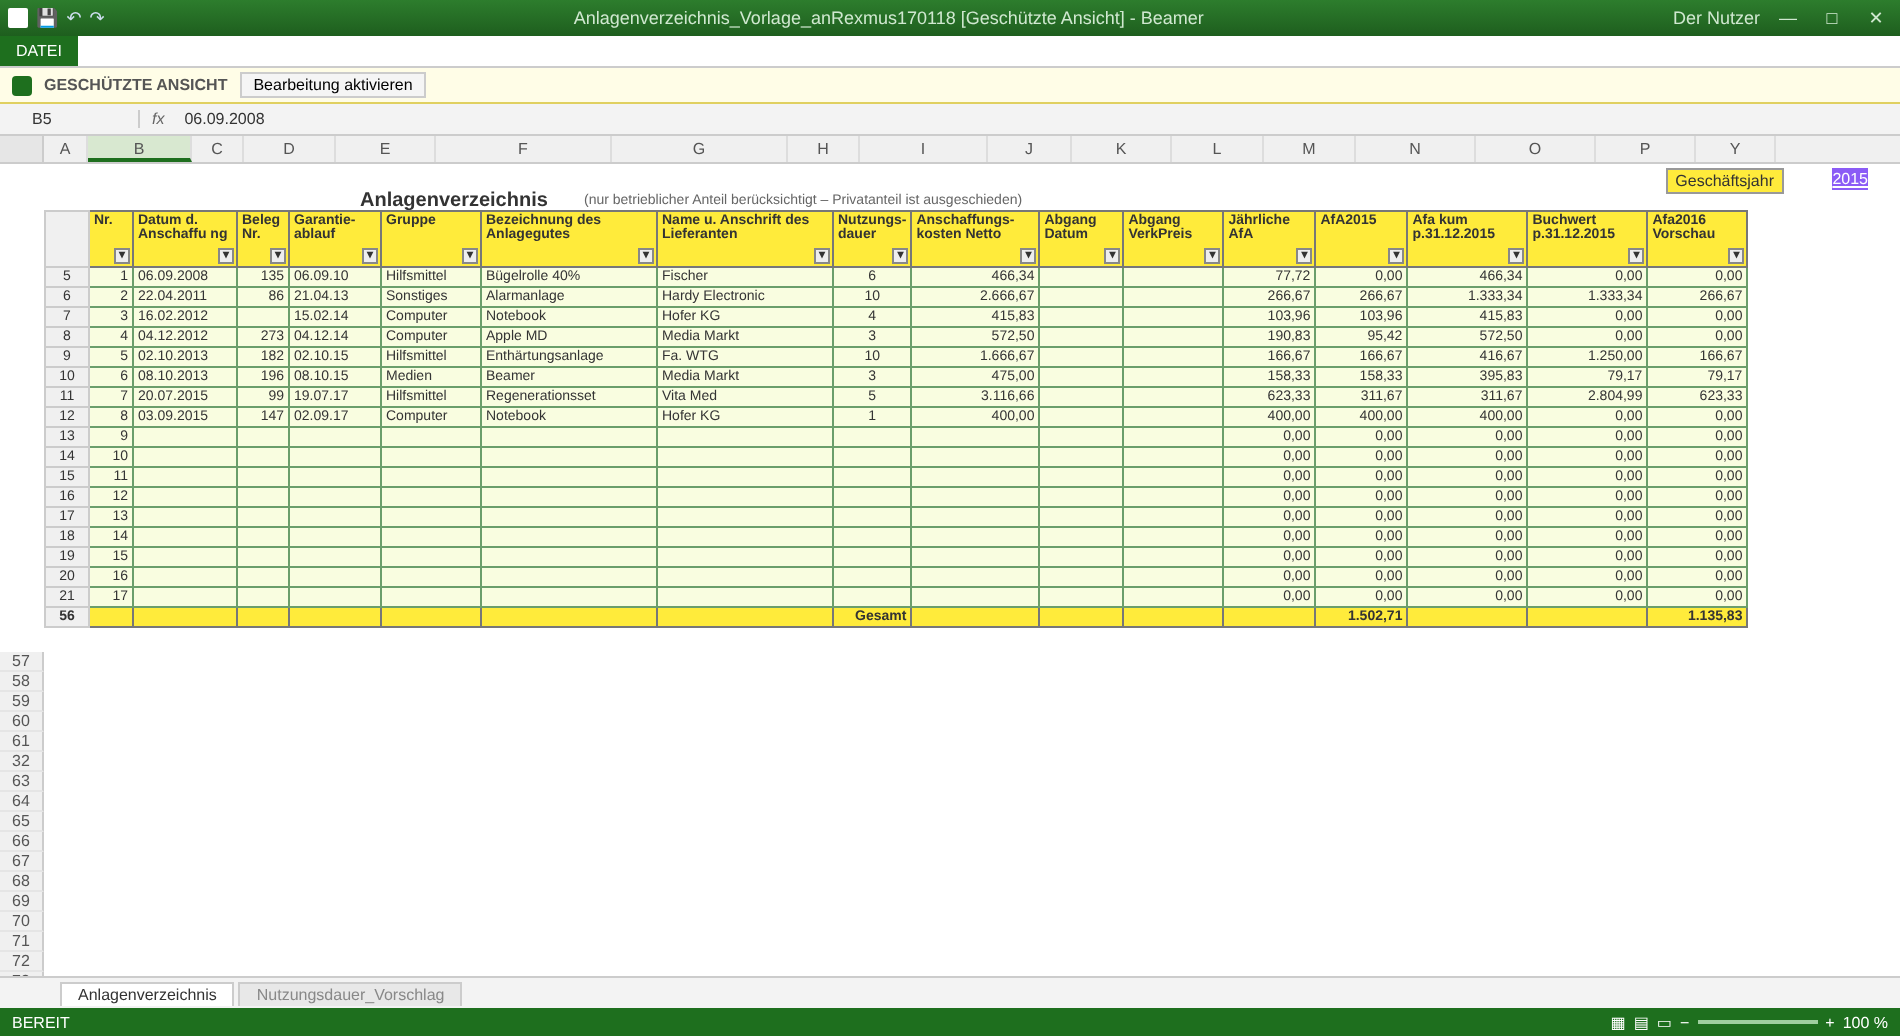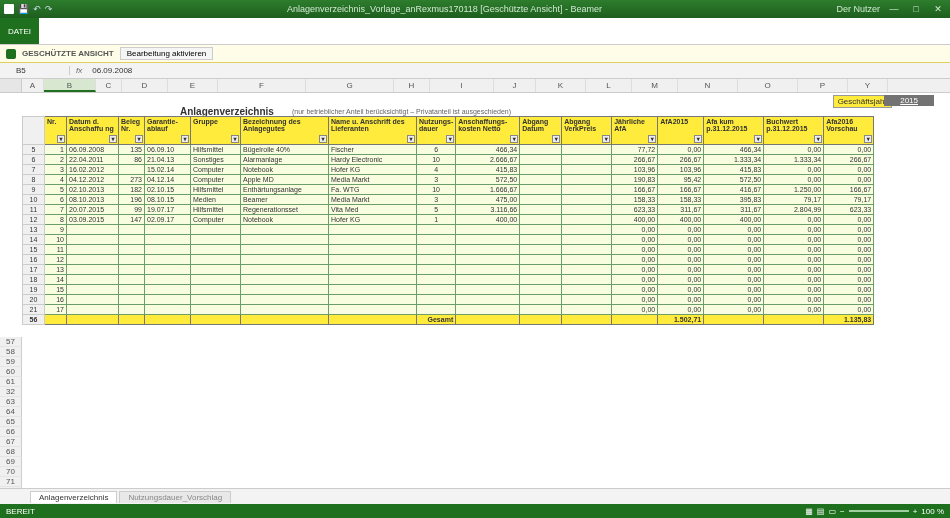--- a/index.html
+++ b/index.html
@@ -4,21 +4,21 @@
 <style>
 * { margin: 0; padding: 0; box-sizing: border-box; font-family: "Segoe UI", Arial, sans-serif; }
 body { background: #fff; width: 950px; height: 518px; overflow: hidden; font-size: 9px; color: #333; }
 
 .titlebar { height: 18px; background: linear-gradient(#2d7d2d,#1e5e1e); color: #fff; display: flex; align-items: center; padding: 0 4px; }
 .titlebar .left { display: flex; gap: 4px; align-items: center; }
 .titlebar .title { flex: 1; text-align: center; font-size: 9px; color: #d0e8d0; }
 .titlebar .right { display: flex; gap: 6px; align-items: center; font-size: 9px; color: #d0e8d0; }
 .win-btn { width: 16px; text-align: center; }
 
-.ribbon-tabs { height: 27px; background: #fff; border-bottom: 1px solid #ccc; display: flex; align-items: flex-end; font-size: 8px; }
+.ribbon-tabs { height: 16px; background: #fff; border-bottom: 1px solid #ccc; display: flex; align-items: flex-end; font-size: 8px; }
 .ribbon-tabs .file-tab { background: #1e6f1e; color: #fff; padding: 2px 8px; height: 100%; display: flex; align-items: center; }
 .ribbon-tabs .tab { padding: 2px 7px; color: #444; text-transform: uppercase; }
 
 .protected { height: 18px; background: #fffde7; border-bottom: 1px solid #e0d060; display: flex; align-items: center; padding: 0 6px; gap: 6px; font-size: 8px; color: #555; }
 .protected .shield { width: 10px; height: 10px; background: #1e6f1e; border-radius: 2px; display:inline-block; }
 .protected .btn { border: 1px solid #ccc; background: #f5f5f5; padding: 1px 6px; font-size: 8px; }
 
 .formula-bar { height: 16px; background: #f3f3f3; border-bottom: 1px solid #ccc; display: flex; align-items: center; font-size: 8px; }
 .formula-bar .name-box { width: 70px; border-right: 1px solid #ccc; padding: 0 16px; }
 .formula-bar .fx { padding: 0 6px; color: #666; font-style: italic; }
@@ -26,21 +26,21 @@
 
 .sheet-area { position: relative; height: 420px; overflow: hidden; background: #fff; }
 .col-headers { display: flex; height: 14px; background: #f0f0f0; border-bottom: 1px solid #ccc; font-size: 8px; color: #555; }
 .col-headers .sel-all { width: 22px; border-right: 1px solid #ccc; background:#e6e6e6; }
 .col-headers .ch { border-right: 1px solid #ddd; text-align: center; line-height: 14px; }
 .col-headers .ch.sel { background: #d8e8d0; border-bottom: 2px solid #1e6f1e; }
 .row { display: flex; height: 10px; font-size: 8px; }
 .row .rh { width: 22px; background: #f0f0f0; border-right: 1px solid #ccc; border-bottom: 1px solid #e5e5e5; text-align: center; line-height: 10px; color: #555; }
 
 .gj-label { position: absolute; top: 16px; right: 58px; background: #ffeb3b; border: 1px solid #999; padding: 1px 4px; font-size: 8px; }
-.gj-value { position: absolute; top: 16px; right: 16px; background: #737373; color: #fff; padding: 1px 16px; font-size: 8px; text-decoration: underline; }
+.gj-value { position: absolute; top: 16px; right: 16px; background: #8b5cf6; color: #fff; padding: 1px 0; font-size: 8px; text-decoration: underline; }
 
 .av-title { position: absolute; top: 27px; left: 180px; font-weight: bold; font-size: 10px; }
 .av-sub { position: absolute; top: 29px; left: 292px; font-size: 7px; color: #666; }
 
 .data-table { position: absolute; top: 37px; left: 22px; border-collapse: collapse; font-size: 7px; }
 .data-table th { background: #ffeb3b; border: 1px solid #777; padding: 1px 2px; text-align: left; vertical-align: top; font-weight: bold; height: 28px; position: relative; }
 .data-table th .dd { position: absolute; bottom: 1px; right: 1px; width: 8px; height: 8px; border: 1px solid #888; background: #eee; font-size: 6px; line-height: 6px; text-align: center; }
 .data-table td { border: 1px solid #6b9e6b; padding: 0 2px; height: 10px; background: #f9fde0; white-space: nowrap; overflow: hidden; }
 .data-table td.num { text-align: right; }
 .data-table td.ctr { text-align: center; }

